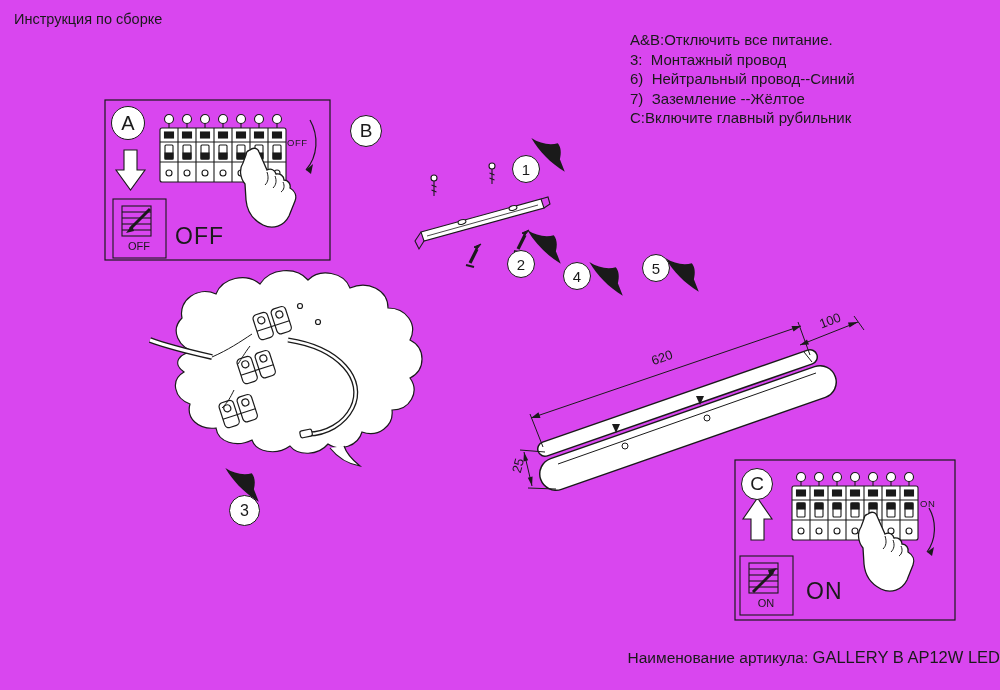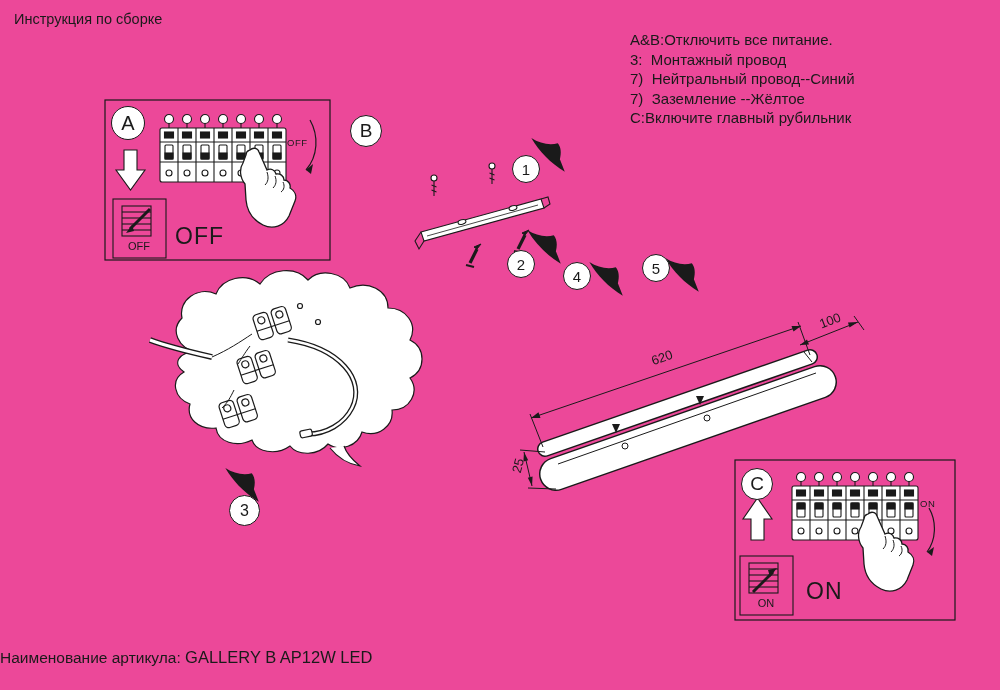--- a/index.html
+++ b/index.html
@@ -1,31 +1,31 @@
 <!DOCTYPE html>
 <html><head>
 <meta charset="utf-8">
 <style>
   html,body{margin:0;padding:0;background:#fff;}
-  .stage{position:relative;width:1000px;height:690px;background:#ec4899;overflow:hidden;
+  .stage{position:relative;width:1000px;height:690px;background:#d946ef;overflow:hidden;
          font-family:"Liberation Sans",sans-serif;color:#1a1a1a;}
   .abs{position:absolute;}
   svg{position:absolute;left:0;top:0;}
   .title{left:14px;top:11px;font-size:14.5px;}
   .instr{left:630px;top:30px;}
   .instr div{white-space:pre;font-size:15px;line-height:19.5px;}
   .circle{position:absolute;border:1.5px solid #1a1a1a;border-radius:50%;background:#fff;
           display:flex;align-items:center;justify-content:center;box-sizing:border-box;z-index:5;}
   .ltr{font-size:19px;}
   .num{font-size:15px;}
   .state-small{font-size:9.5px;letter-spacing:.5px;}
   .state-big{font-size:23px;letter-spacing:1px;}
   .icon-label{font-size:11px;text-align:center;width:44px;}
   .dim{font-size:13px;text-align:center;width:44px;}
-  .footer{left:0;right:0;top:648px;text-align:left;font-size:15.5px;}
+  .footer{left:0;right:0;top:648px;text-align:right;font-size:15.5px;}
   .footer .prod{font-size:16.5px;}
 </style>
 </head>
 <body>
 
 <div class="stage">
 
   <svg width="1000" height="690" viewBox="0 0 1000 690">
     <defs>
       <path id="flagshape" d="M38 0 C24 7 12 17 2 31 L15 27 C21 29 27 29 31 26 C29 18 32 8 38 0 Z"></path>
@@ -298,21 +298,21 @@
         <polygon points="777,568 770,577 768,570" fill="#1a1a1a" stroke="none"></polygon>
       </g>
     </g>
   </svg>
 
   <div class="abs title">Инструкция по сборке</div>
 
   <div class="abs instr">
     <div>A&amp;B:Отключить все питание.</div>
     <div>3:  Монтажный провод</div>
-    <div>7)  Нейтральный провод--Синий</div>
+    <div>6)  Нейтральный провод--Синий</div>
     <div>7)  Заземление --Жёлтое</div>
     <div>C:Включите главный рубильник</div>
   </div>
 
   <div class="circle ltr" style="left:111px;top:106px;width:34px;height:34px;font-size:20px;">A</div>
   <div class="circle ltr" style="left:350px;top:115px;width:32px;height:32px;">B</div>
   <div class="circle ltr" style="left:741px;top:468px;width:32px;height:32px;">C</div>
   <div class="circle num" style="left:512px;top:155px;width:28px;height:28px;">1</div>
   <div class="circle num" style="left:507px;top:250px;width:28px;height:28px;">2</div>
   <div class="circle num" style="left:563px;top:262px;width:28px;height:28px;">4</div>

